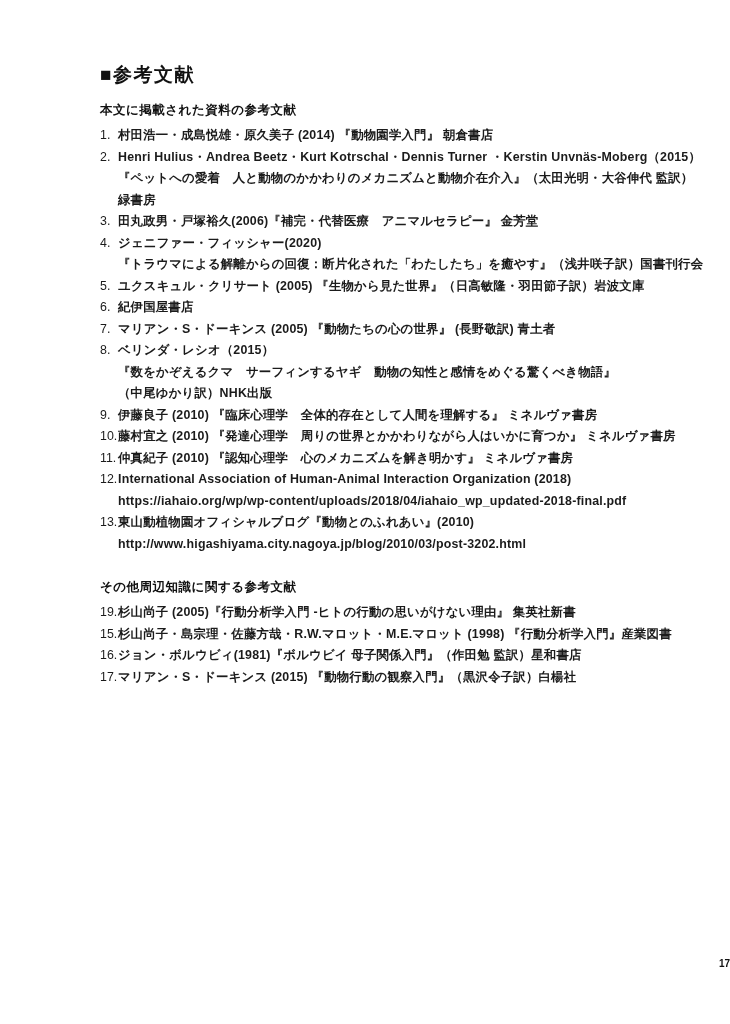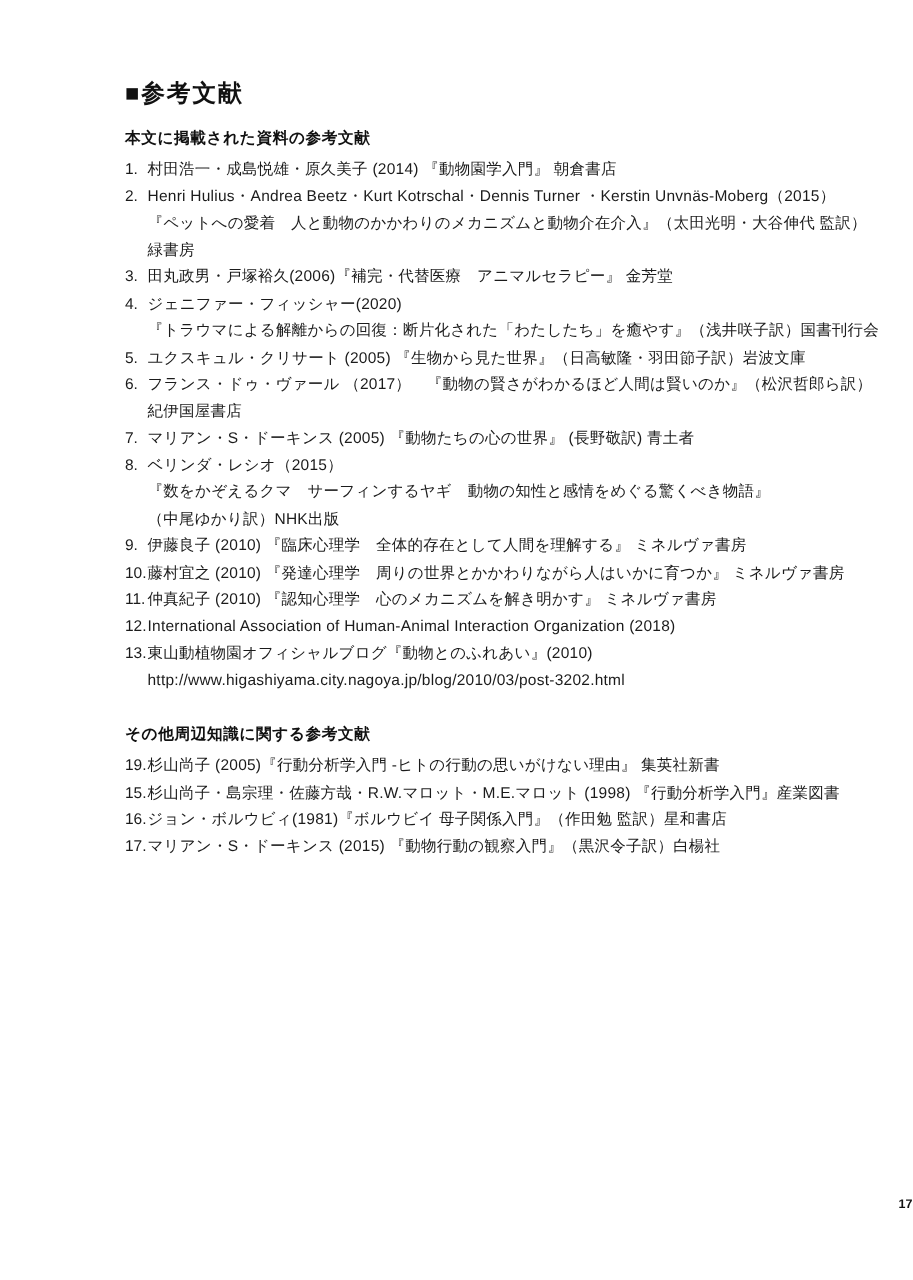--- a/index.html
+++ b/index.html
@@ -52,20 +52,21 @@
     flex: 0 0 18px;
     width: 18px;
     line-height: 21.5px;
     white-space: nowrap;
   }
   .ref-body { flex: 1 1 auto; min-width: 0; }
   .ref-line {
     line-height: 21.5px;
     white-space: nowrap;
     letter-spacing: 0.2px;
+    font-weight: bold;
   }
   .page-number {
     position: absolute;
     top: 958px;
     left: 0;
     width: 730px;
     text-align: right;
     font-size: 10px;
     font-weight: bold;
     color: #111;
@@ -110,21 +111,20 @@
             </div>
             <div class="ref">
               <span class="ref-num">5.</span>
               <div class="ref-body">
                 <div class="ref-line">ユクスキュル・クリサート (2005) 『生物から見た世界』（日高敏隆・羽田節子訳）岩波文庫</div>
               </div>
             </div>
             <div class="ref">
               <span class="ref-num">6.</span>
               <div class="ref-body">
-                <div class="ref-line">フランス・ドゥ・ヴァール （2017）　『動物の賢さがわかるほど人間は賢いのか』（松沢哲郎ら訳）</div>
                 <div class="ref-line">紀伊国屋書店</div>
               </div>
             </div>
             <div class="ref">
               <span class="ref-num">7.</span>
               <div class="ref-body">
                 <div class="ref-line">マリアン・S・ドーキンス (2005) 『動物たちの心の世界』 (長野敬訳) 青土者</div>
               </div>
             </div>
             <div class="ref">
@@ -150,20 +150,21 @@
             <div class="ref">
               <span class="ref-num">11.</span>
               <div class="ref-body">
                 <div class="ref-line">仲真紀子 (2010) 『認知心理学　心のメカニズムを解き明かす』 ミネルヴァ書房</div>
               </div>
             </div>
             <div class="ref">
               <span class="ref-num">12.</span>
               <div class="ref-body">
                 <div class="ref-line">International Association of Human-Animal Interaction Organization (2018)</div>
+                <div class="ref-line">https://iahaio.org/wp/wp-content/uploads/2018/04/iahaio_wp_updated-2018-final.pdf</div>
               </div>
             </div>
             <div class="ref">
               <span class="ref-num">13.</span>
               <div class="ref-body">
                 <div class="ref-line">東山動植物園オフィシャルブログ『動物とのふれあい』(2010)</div>
                 <div class="ref-line">http://www.higashiyama.city.nagoya.jp/blog/2010/03/post-3202.html</div>
               </div>
             </div>
           </div>

